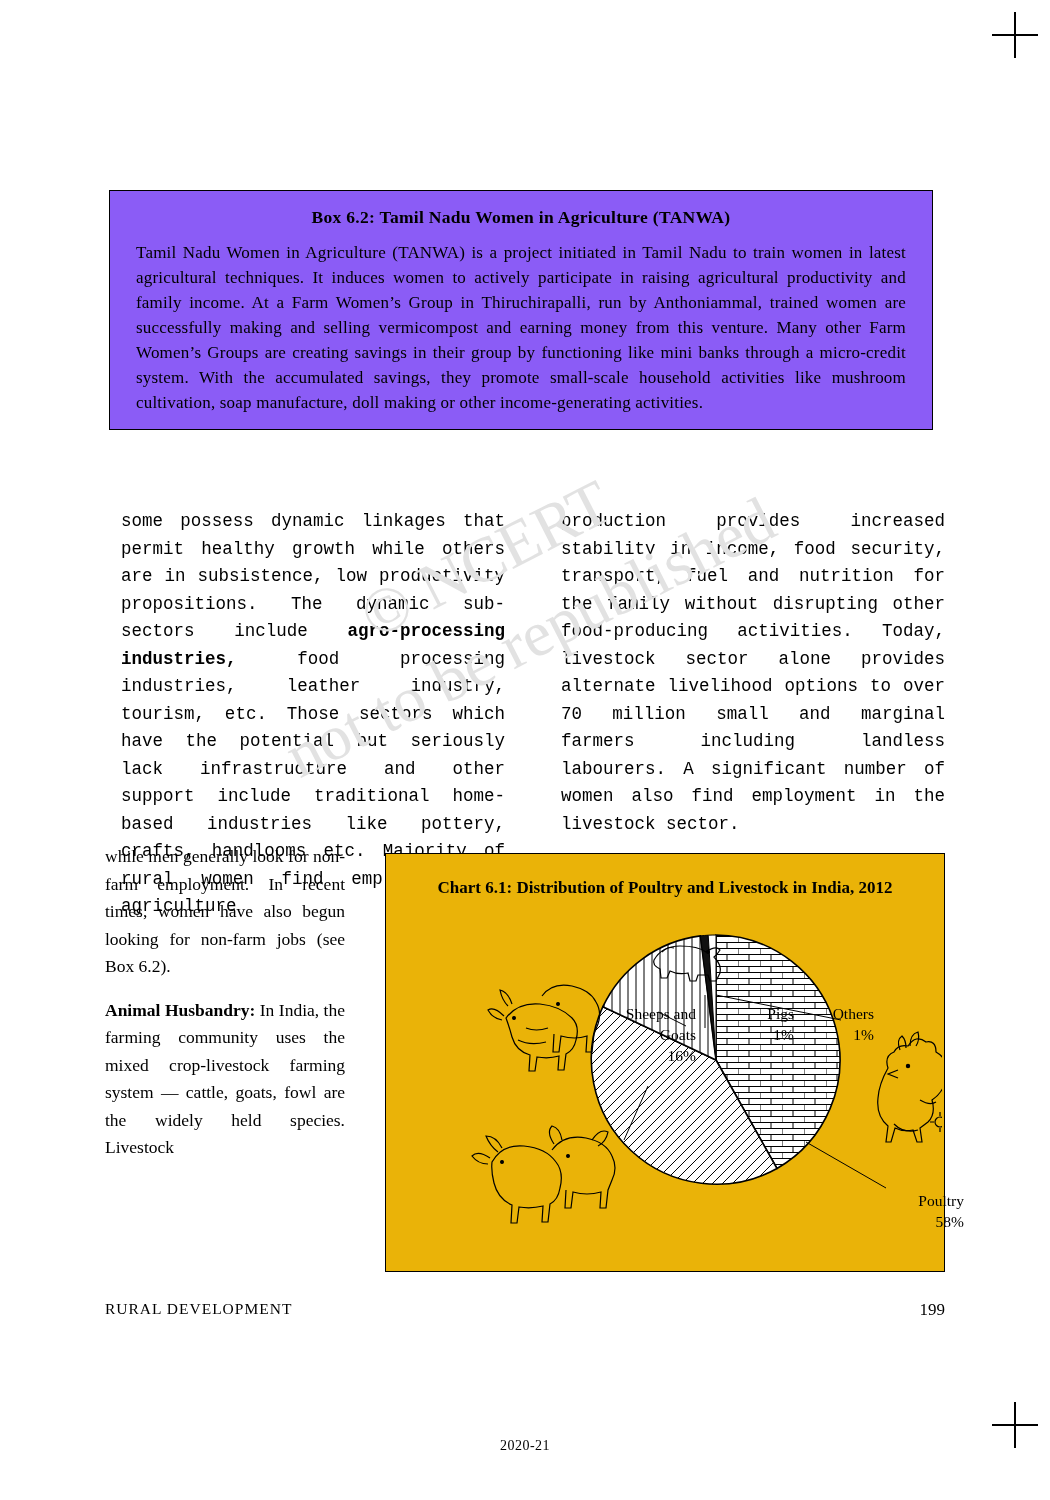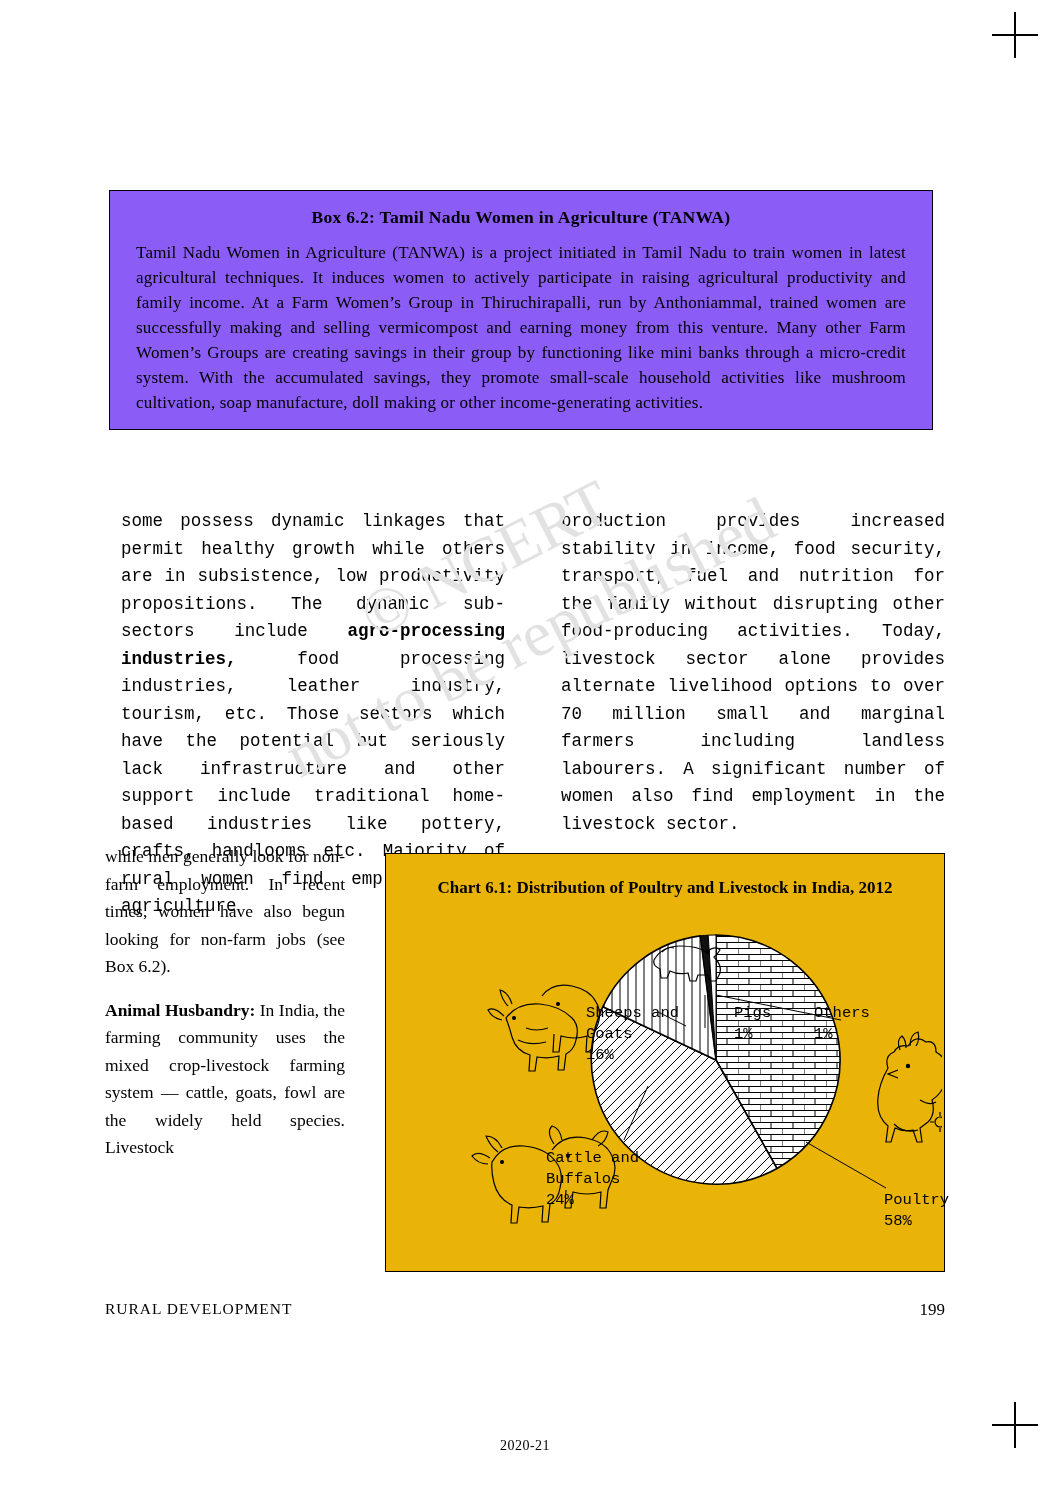--- a/index.html
+++ b/index.html
@@ -112,23 +112,22 @@
   .chart-area {
     position: relative;
     width: 100%;
     height: 330px;
   }
 
   .lbl {
     position: absolute;
     font-size: 15.5px;
     line-height: 21px;
-    text-align: left;
+    text-align: right;
     white-space: nowrap;
-    font-family: Liberation Mono, monospace;
   }
   .lbl-sheep { left: 200px; top: 103px; width: 110px; }
   .lbl-cattle { left: 160px; top: 248px; width: 110px; }
   .lbl-pigs { left: 348px; top: 103px; width: 60px; }
   .lbl-others { left: 428px; top: 103px; width: 60px; }
   .lbl-poultry { left: 498px; top: 290px; width: 80px; }
 
   
   .footer {
     position: absolute;
@@ -278,25 +277,20 @@
           <path d="M548 222 h-4 M560 222 h4 M554 216 v-4 M554 228 v4"></path>
         </g>
       </svg>
 
       <div class="lbl lbl-sheep">
         <div>Sheeps and</div>
         <div>Goats</div>
         <div>16%</div>
       </div>
 
-      <div class="lbl lbl-cattle">
-        <div>Cattle and</div>
-        <div>Buffalos</div>
-        <div>24%</div>
-      </div>
 
       <div class="lbl lbl-pigs">
         <div>Pigs</div>
         <div>1%</div>
       </div>
 
       <div class="lbl lbl-others">
         <div>Others</div>
         <div>1%</div>
       </div>

